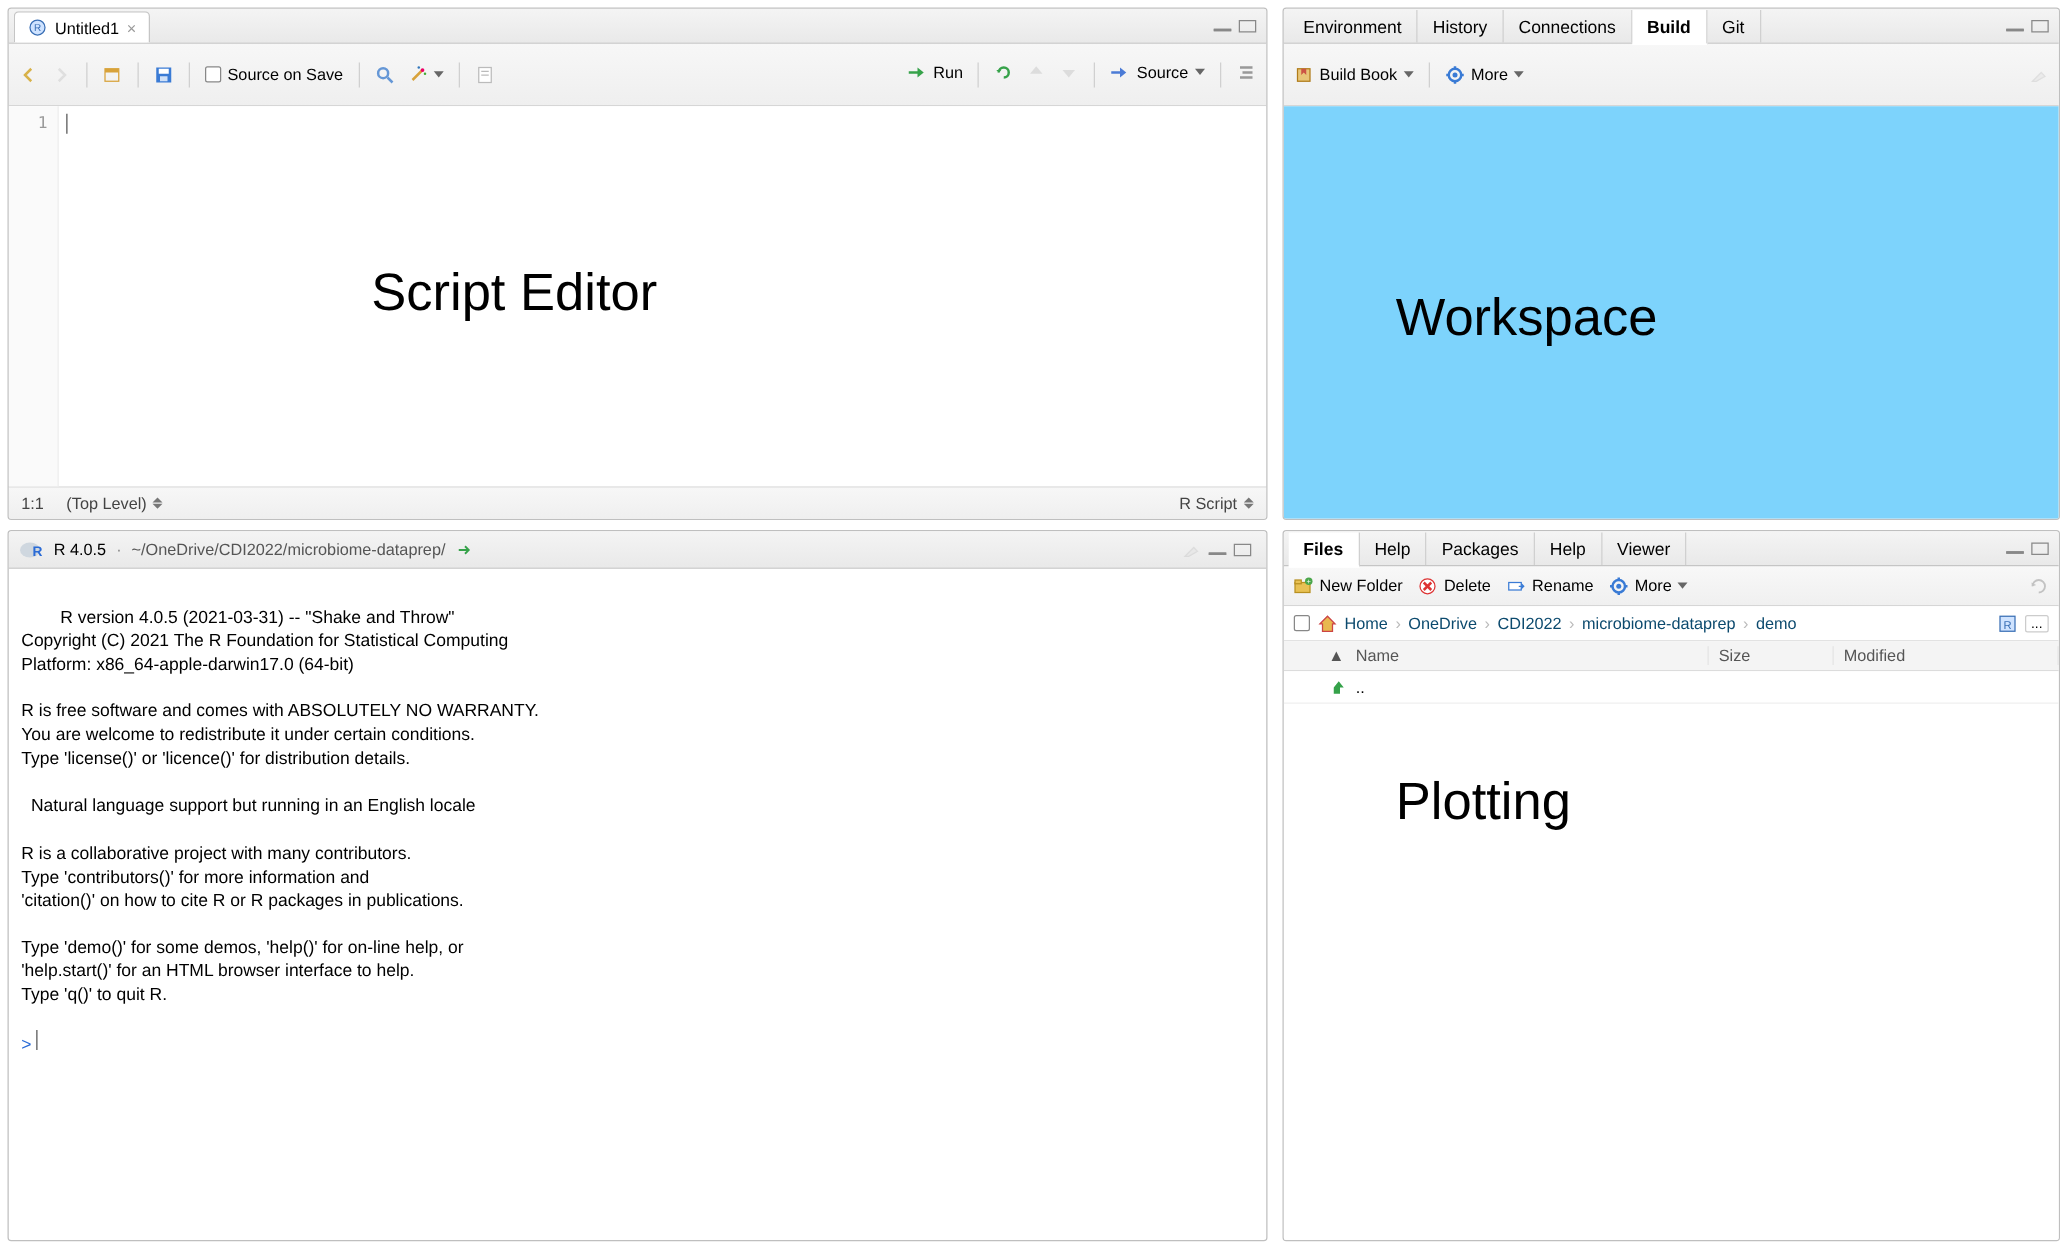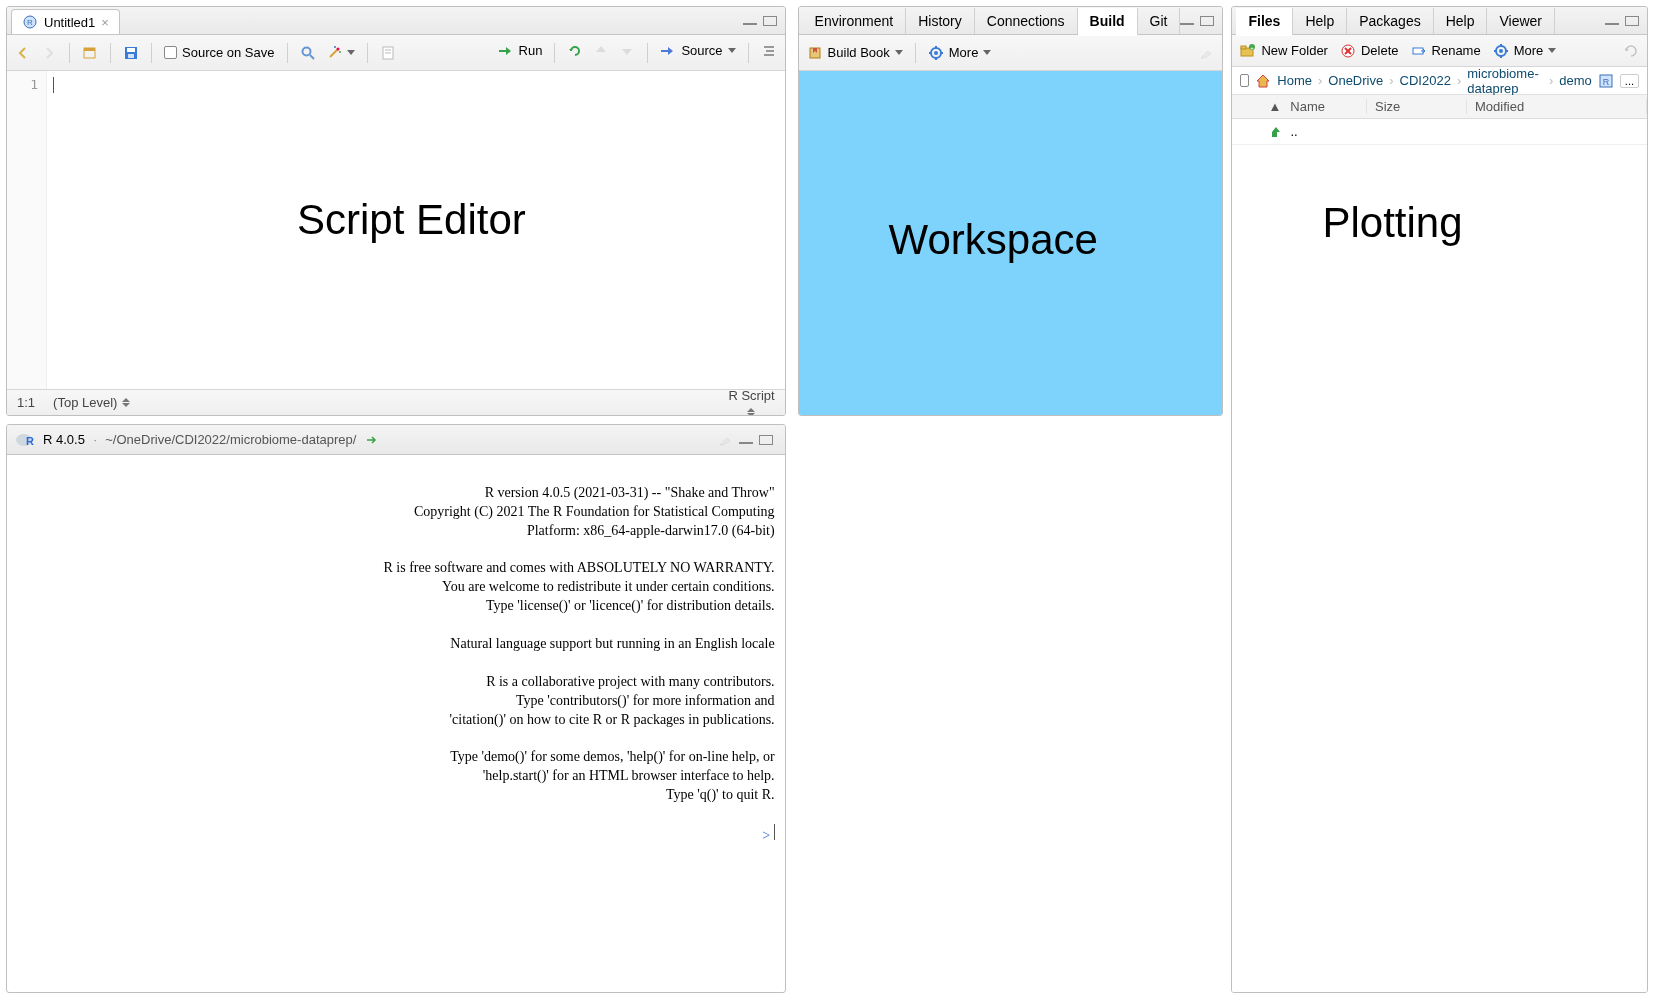--- a/index.html
+++ b/index.html
@@ -7,21 +7,21 @@
   font-family: "Lucida Grande", "Segoe UI", Arial, sans-serif;
   font-size: 13px;
   background: #fff;
   color: #000;
   width: 1654px;
   height: 999px;
   overflow: hidden;
 }
 .app { display: flex; width: 100%; height: 100%; padding: 6px; gap: 12px; }
 .col-left { flex: 1.02; display: flex; flex-direction: column; gap: 8px; }
-.col-right { flex: 0.63; display: flex; flex-direction: row; gap: 8px; }
+.col-right { flex: 0.63; display: flex; flex-direction: column; gap: 8px; }
 .pane { border: 1px solid #bfbfbf; border-radius: 3px; background: #fff; display: flex; flex-direction: column; overflow: hidden; }
 .pane-top-left { height: 410px; }
 .pane-bot-left { flex: 1; }
 .pane-top-right { height: 410px; }
 .pane-bot-right { flex: 1; }
 
 .tabbar {
   display: flex; align-items: center; background: linear-gradient(#f4f4f4,#e9e9e9);
   border-bottom: 1px solid #c5c5c5; height: 28px; padding: 0 4px; position: relative;
 }
@@ -33,42 +33,42 @@
 .tab .close { color: #9a9a9a; font-size: 13px; }
 .tabbar.env-tabs .etab {
   padding: 5px 12px; font-size: 14px; border-right: 1px solid #d0d0d0; cursor: pointer;
 }
 .tabbar.env-tabs .etab.active { background: #fff; font-weight: 600; border-bottom: 2px solid #fff; position: relative; top: 1px; }
 .winctrl { margin-left: auto; display: flex; gap: 6px; align-items: center; padding-right: 4px; }
 .icon-box { width: 14px; height: 10px; border: 1px solid #888; display:inline-block; }
 .icon-min { width: 14px; height: 2px; background:#888; border:1px solid #888; display:inline-block; margin-top:6px;}
 .toolbar {
   display: flex; align-items: center; gap: 10px; padding: 4px 8px;
-  background: linear-gradient(#f7f7f7,#efefef); border-bottom: 1px solid #d6d6d6; height: 36px;
+  background: linear-gradient(#f7f7f7,#efefef); border-bottom: 1px solid #d6d6d6; height: 50px;
 }
 .t-item { display: flex; align-items: center; gap: 5px; font-size: 13px; cursor: pointer; }
 .sep { width:1px; height:20px; background:#d0d0d0; margin:0 2px; }
 .chk { width:13px; height:13px; border:1px solid #888; border-radius:2px; background:#fff; }
 .editor-body { flex:1; display:flex; position:relative; background:#fff; }
 .gutter { width:40px; background:#fafafa; border-right:1px solid #eee; text-align:right; padding:6px 8px 0 0; color:#999; font-family:Menlo,Consolas,monospace; font-size:13px;}
 .code { flex:1; padding:6px 6px; font-family:Menlo,Consolas,monospace; }
 .cursor { width:1px; height:16px; background:#555; display:inline-block; }
 .overlay-label { position:absolute; font-size:42px; font-weight:400; color:#000; pointer-events:none; }
 .statusbar {
   display:flex; align-items:center; height:26px; border-top:1px solid #d6d6d6;
   background:linear-gradient(#f7f7f7,#efefef); padding:0 10px; font-size:13px; color:#444;
 }
-.status-right { margin-left:auto;flex-direction:column; }
+.status-right { margin-left:auto; }
 .console-header {
   display:flex; align-items:center; gap:8px; padding:4px 8px; height:30px;
   background:linear-gradient(#f4f4f4,#e9e9e9); border-bottom:1px solid #c5c5c5; font-size:13px;
 }
 .console-body {
-  flex:1; padding:10px 10px; font-family:Liberation Serif, serif; font-size:14px;
-  white-space:pre-wrap; overflow:auto; position:relative; line-height:1.35;text-align:right;
+  flex:1; padding:10px 10px; font-family:Liberation Sans, sans-serif; font-size:14px;
+  white-space:pre-wrap; overflow:auto; position:relative; line-height:1.35;
 }
 .prompt { color:#2a6bd6; }
 .files-toolbar {
   display:flex; align-items:center; gap:12px; padding:4px 8px; height:32px;
   background:linear-gradient(#f8f8f8,#f0f0f0); border-bottom:1px solid #d6d6d6;
 }
 .breadcrumb {
   display:flex; align-items:center; gap:6px; padding:4px 8px; height:28px;
   background:#fff; border-bottom:1px solid #e2e2e2; font-size:13px;
 }

